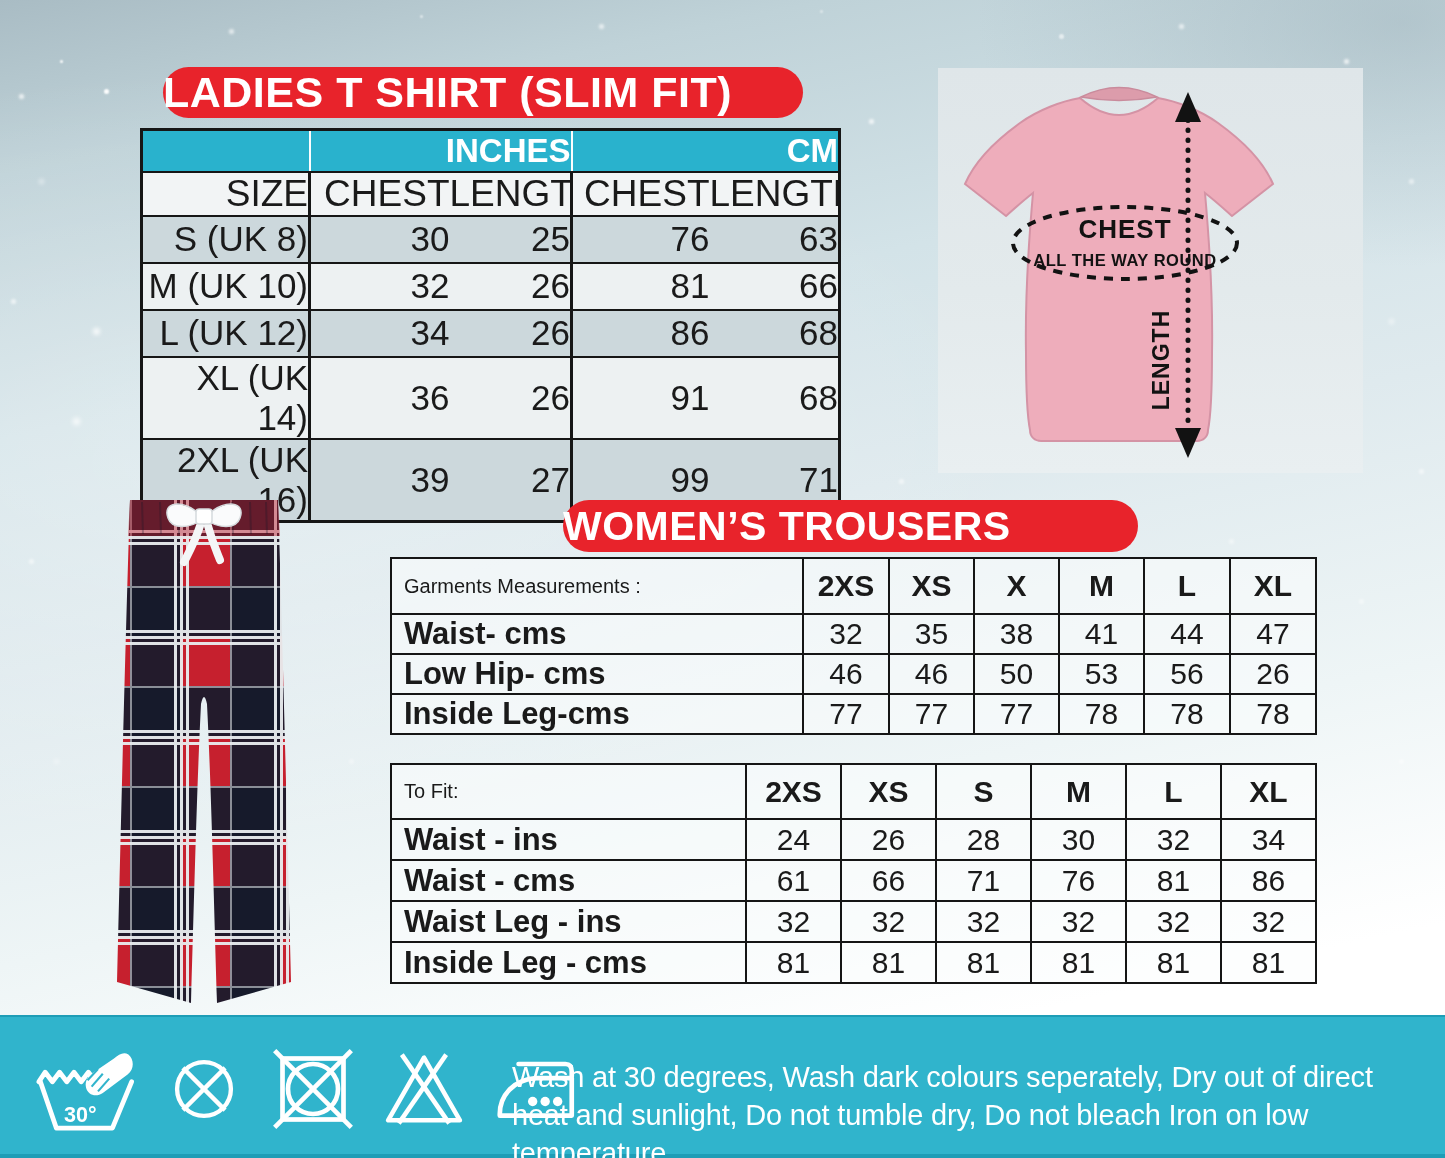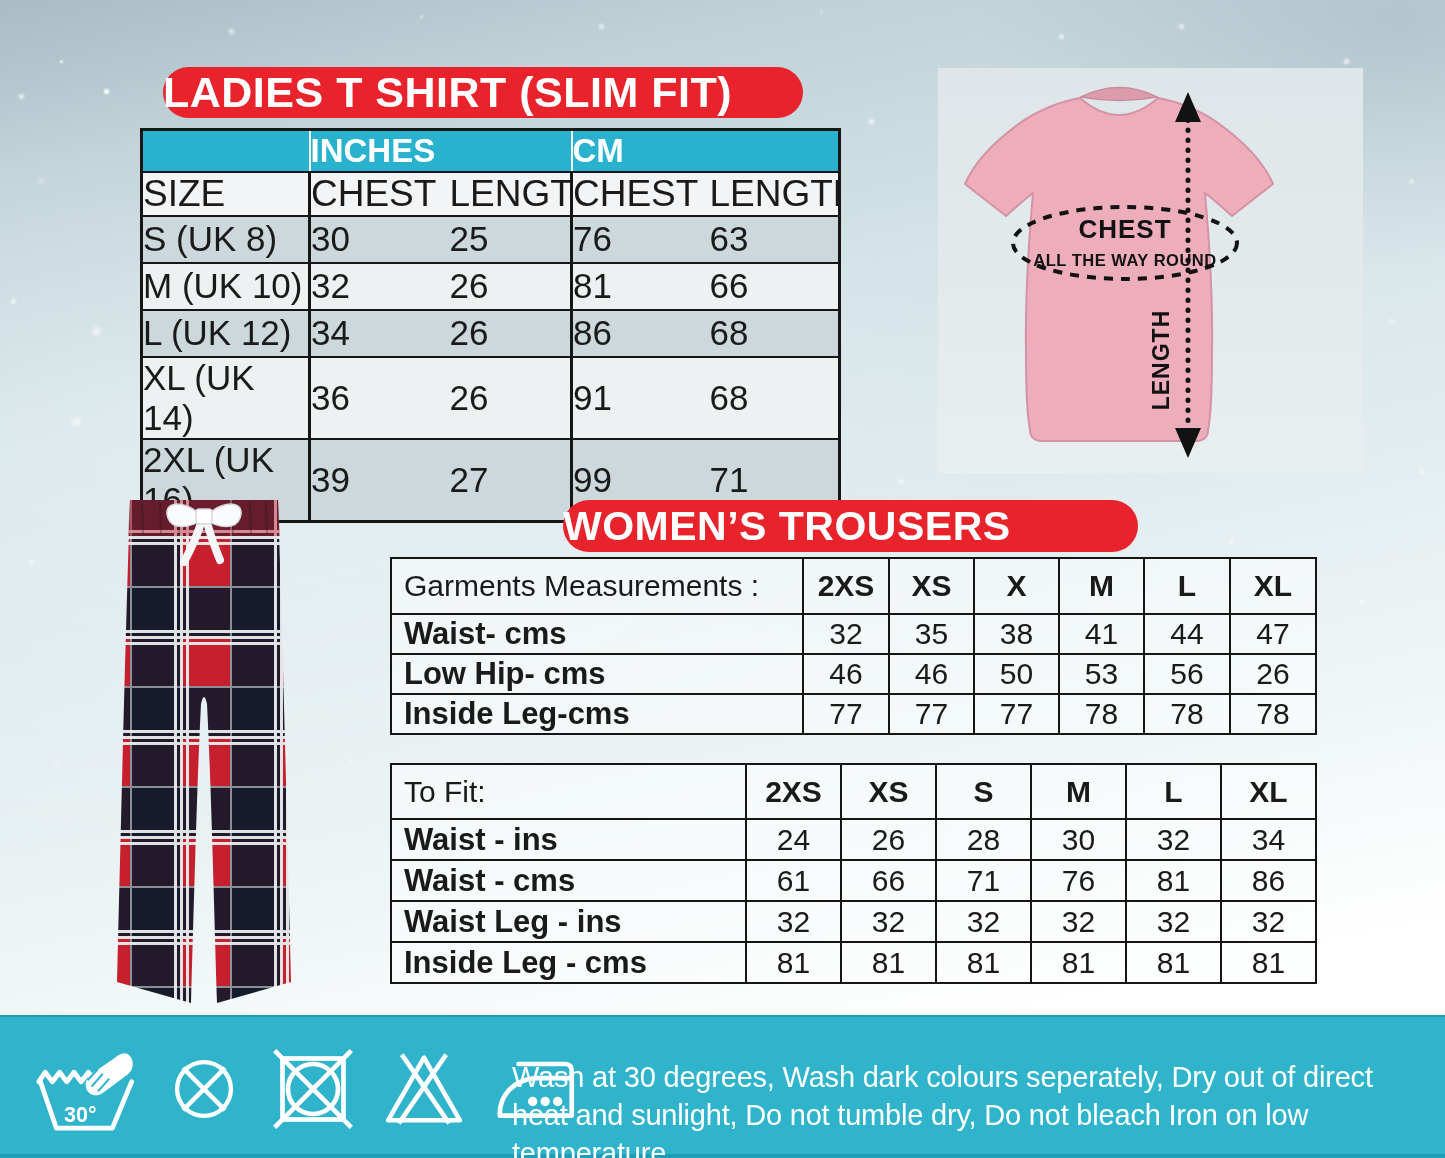--- a/index.html
+++ b/index.html
@@ -31,21 +31,21 @@
     position:absolute;background:#e8232b;color:#ffffff;font-weight:700;
     display:flex;align-items:center;justify-content:flex-start;border-radius:27px;
     letter-spacing:.5px;white-space:nowrap;
   }
   .banner-tshirt{left:163px;top:67px;width:640px;height:51px;font-size:43px;}
   .banner-trousers{left:563px;top:492px;width:575px;height:52px;font-size:41px;margin-top:8px;}
 
   
   table{border-collapse:collapse;table-layout:fixed;}
   .tshirt-table{position:absolute;left:140px;top:128px;width:698px;border:3px solid #161616;}
-  .tshirt-table th,.tshirt-table td{padding:0;text-align:left;overflow:hidden;}
+  .tshirt-table th,.tshirt-table td{padding:0;text-align:right;overflow:hidden;}
   .unit-row{height:42px;}
   .unit-row th{background:#29b2cd;color:#ffffff;font-size:33px;font-weight:600;}
   .unit-row .div-l{border-left:2px solid rgba(255,255,255,.95);}
   .colhead-row{height:44px;}
   .colhead-row th{background:#f2f4f5;font-size:37px;font-weight:400;border-top:2px solid #161616;}
   .tshirt-table tbody tr{height:47px;}
   .tshirt-table tbody tr td{font-size:35px;font-weight:400;border-top:2px solid #161616;}
   .tshirt-table tbody tr:nth-child(odd) td{background:#ccd8dc;}
   .tshirt-table tbody tr:nth-child(even) td{background:#edf1f2;}
   .tshirt-table .gend{border-right:3px solid #161616;}
@@ -54,21 +54,21 @@
   .tshirt-panel{position:absolute;left:938px;top:68px;width:425px;height:405px;
     background:linear-gradient(180deg,#dfe6e9 0%,#e3eaec 55%,#e9eff1 100%);}
   .tshirt-panel svg{display:block;}
 
   
   .trousers-photo{position:absolute;left:116px;top:492px;width:176px;height:516px;}
 
   
   .t-table{position:absolute;background:rgba(251,253,253,.55);}
   .t-table th,.t-table td{border:2px solid #151515;padding:0;}
-  .t-table .lead{font-weight:400;font-size:30px;text-align:left;padding-left:12px;}
+  .t-table .lead{font-weight:400;font-size:20px;text-align:left;padding-left:12px;}
   .t-table .size-h{font-weight:700;font-size:30px;text-align:center;}
   .t-table .row-label{font-weight:700;font-size:31px;text-align:left;padding-left:12px;}
   .t-table .val{font-size:30px;font-weight:400;text-align:center;}
   .t1{left:390px;top:557px;width:925px;}
   .t1 thead tr{height:56px;} .t1 tbody tr{height:40px;}
   .t2{left:390px;top:763px;width:925px;}
   .t2 thead tr{height:55px;} .t2 tbody tr{height:41px;}
 
   
   .care-bar{position:absolute;left:0;top:1015px;width:1445px;height:143px;background:#30b4cc;

